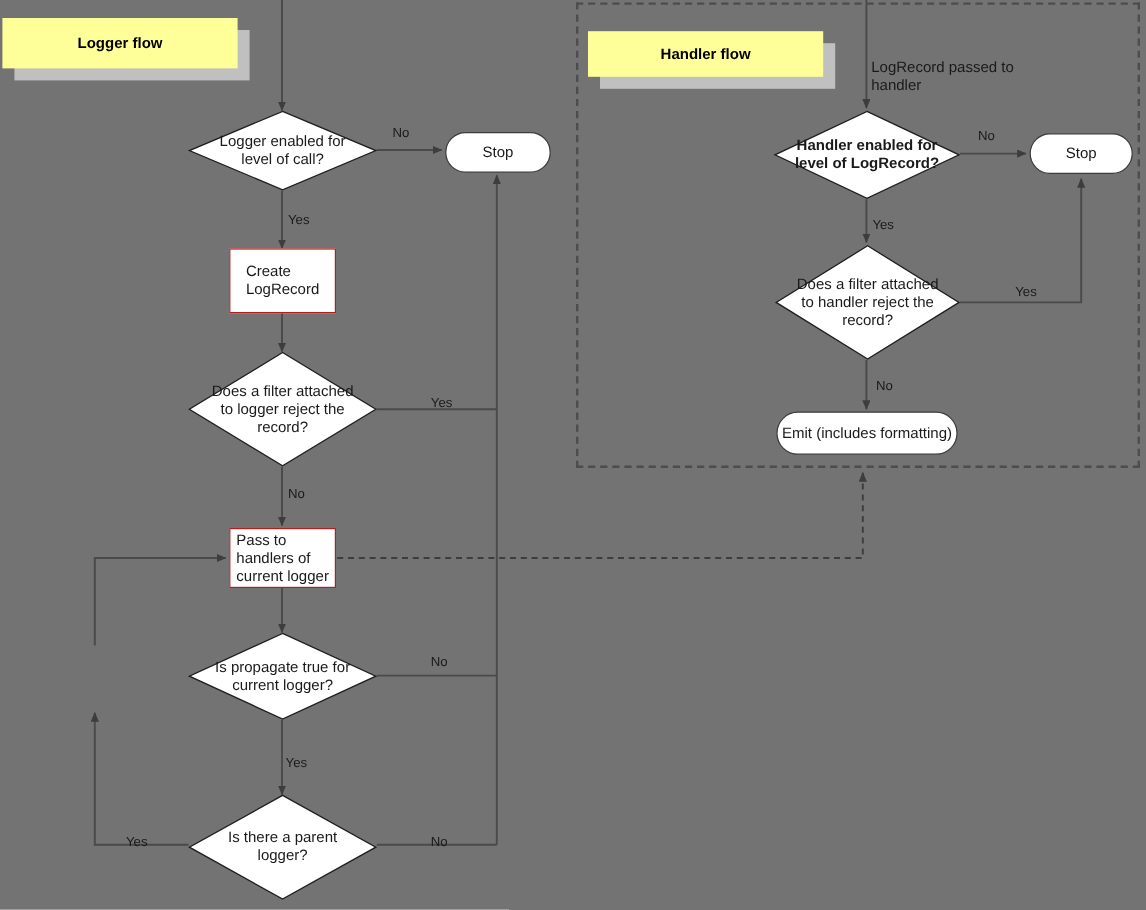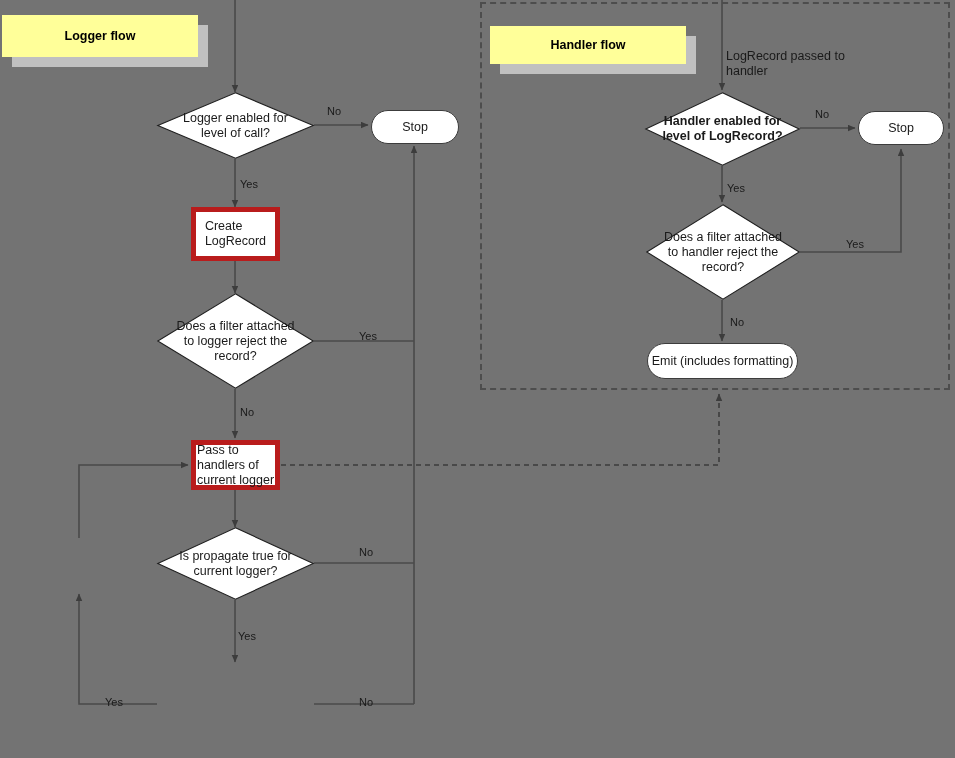--- a/index.html
+++ b/index.html
@@ -33,21 +33,21 @@
     display: flex;
     align-items: center;
     justify-content: center;
     text-align: left;
     font-size: 12.5px;
     color: #1a1a1a;
     line-height: 15px;
     white-space: pre-line;
   }
   .rect-node {
-    border: 5px solid #b91c1c;
+    border: 1px solid #b91c1c;
     background: #ffffff;
   }
   .pill-node {
     border: 1px solid #3c3c3c;
     background: #ffffff;
     border-radius: 999px;
   }
   .diamond-wrap {
     position: absolute;
   }
@@ -218,20 +218,27 @@
 
   <div class="diamond-wrap" style="left:157px; top:527px; width:157px; height:73px;">
     <svg width="157" height="73" viewBox="0 0 157 73">
       <polygon points="78.5,0.8 156.2,36.5 78.5,72.2 0.8,36.5" fill="#ffffff" stroke="#1f1f1f" stroke-width="1.1"></polygon>
     </svg>
     <div class="diamond-label">Is propagate true for
 current logger?</div>
   </div>
 
 
+  <div class="diamond-wrap" style="left:157px; top:662px; width:157px; height:88px;">
+    <svg width="157" height="88" viewBox="0 0 157 88">
+      <polygon points="78.5,0.8 156.2,44 78.5,87.2 0.8,44" fill="#ffffff" stroke="#1f1f1f" stroke-width="1.1"></polygon>
+    </svg>
+    <div class="diamond-label">Is there a parent
+logger?</div>
+  </div>
 
   <div class="edge-label" style="left:327px; top:105px;">No</div>
   <div class="edge-label" style="left:240px; top:178px;">Yes</div>
   <div class="edge-label" style="left:359px; top:330px;">Yes</div>
   <div class="edge-label" style="left:240px; top:406px;">No</div>
   <div class="edge-label" style="left:359px; top:546px;">No</div>
   <div class="edge-label" style="left:238px; top:630px;">Yes</div>
   <div class="edge-label" style="left:105px; top:696px;">Yes</div>
   <div class="edge-label" style="left:359px; top:696px;">No</div>
 

